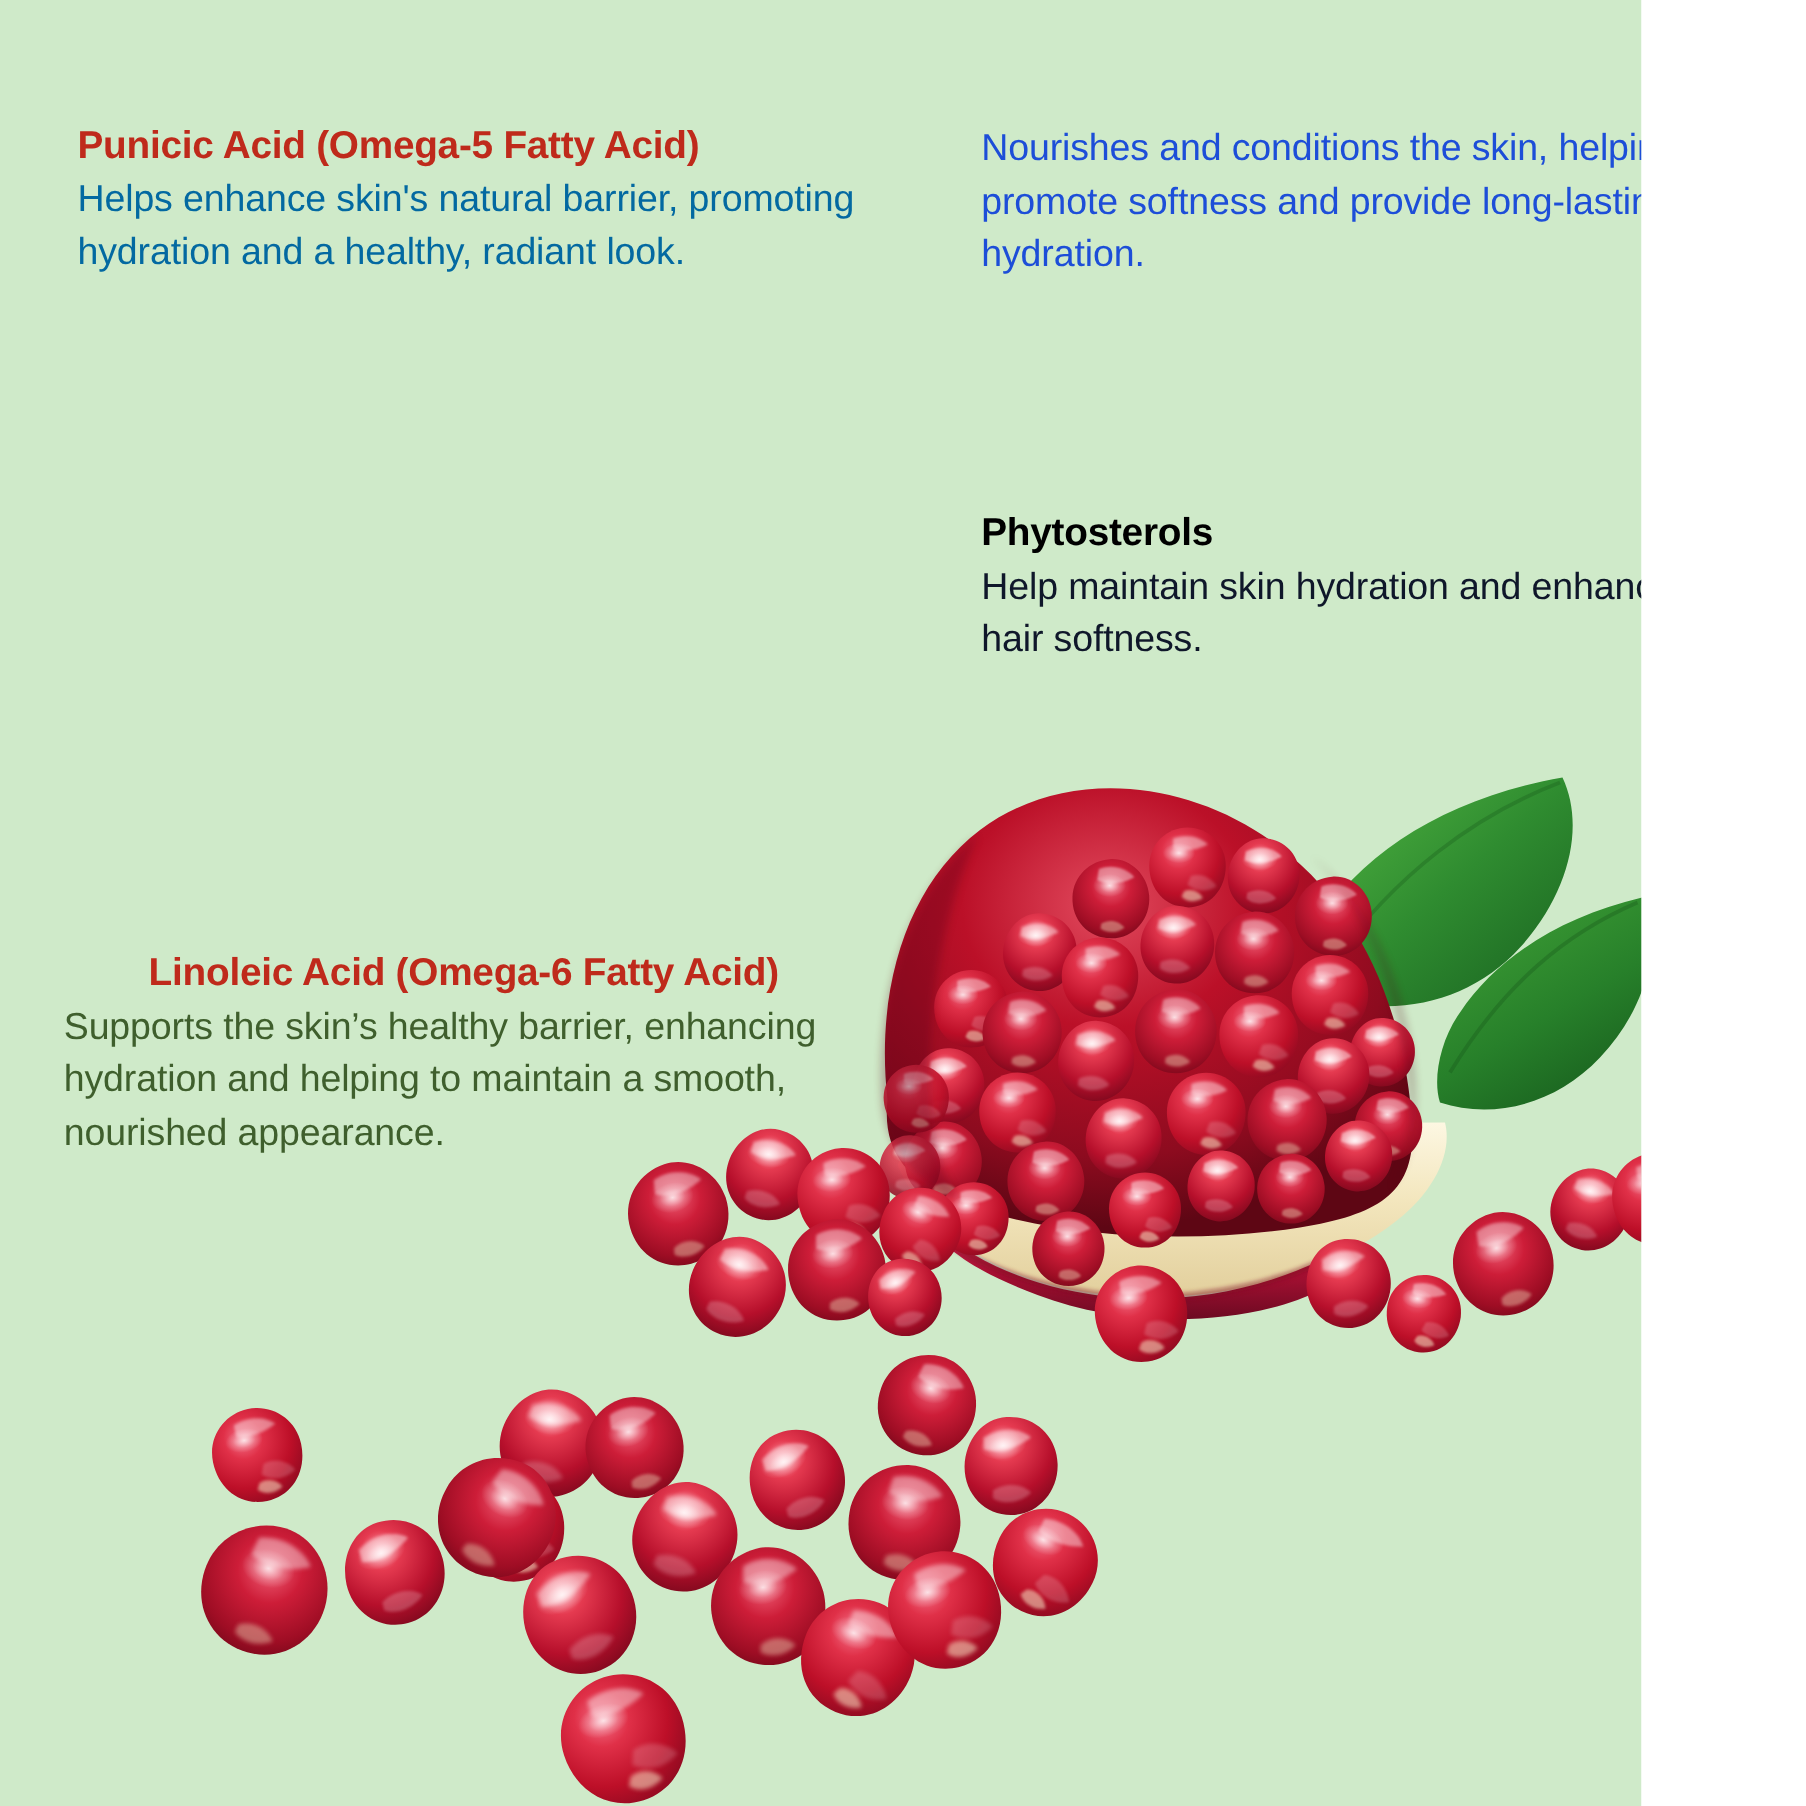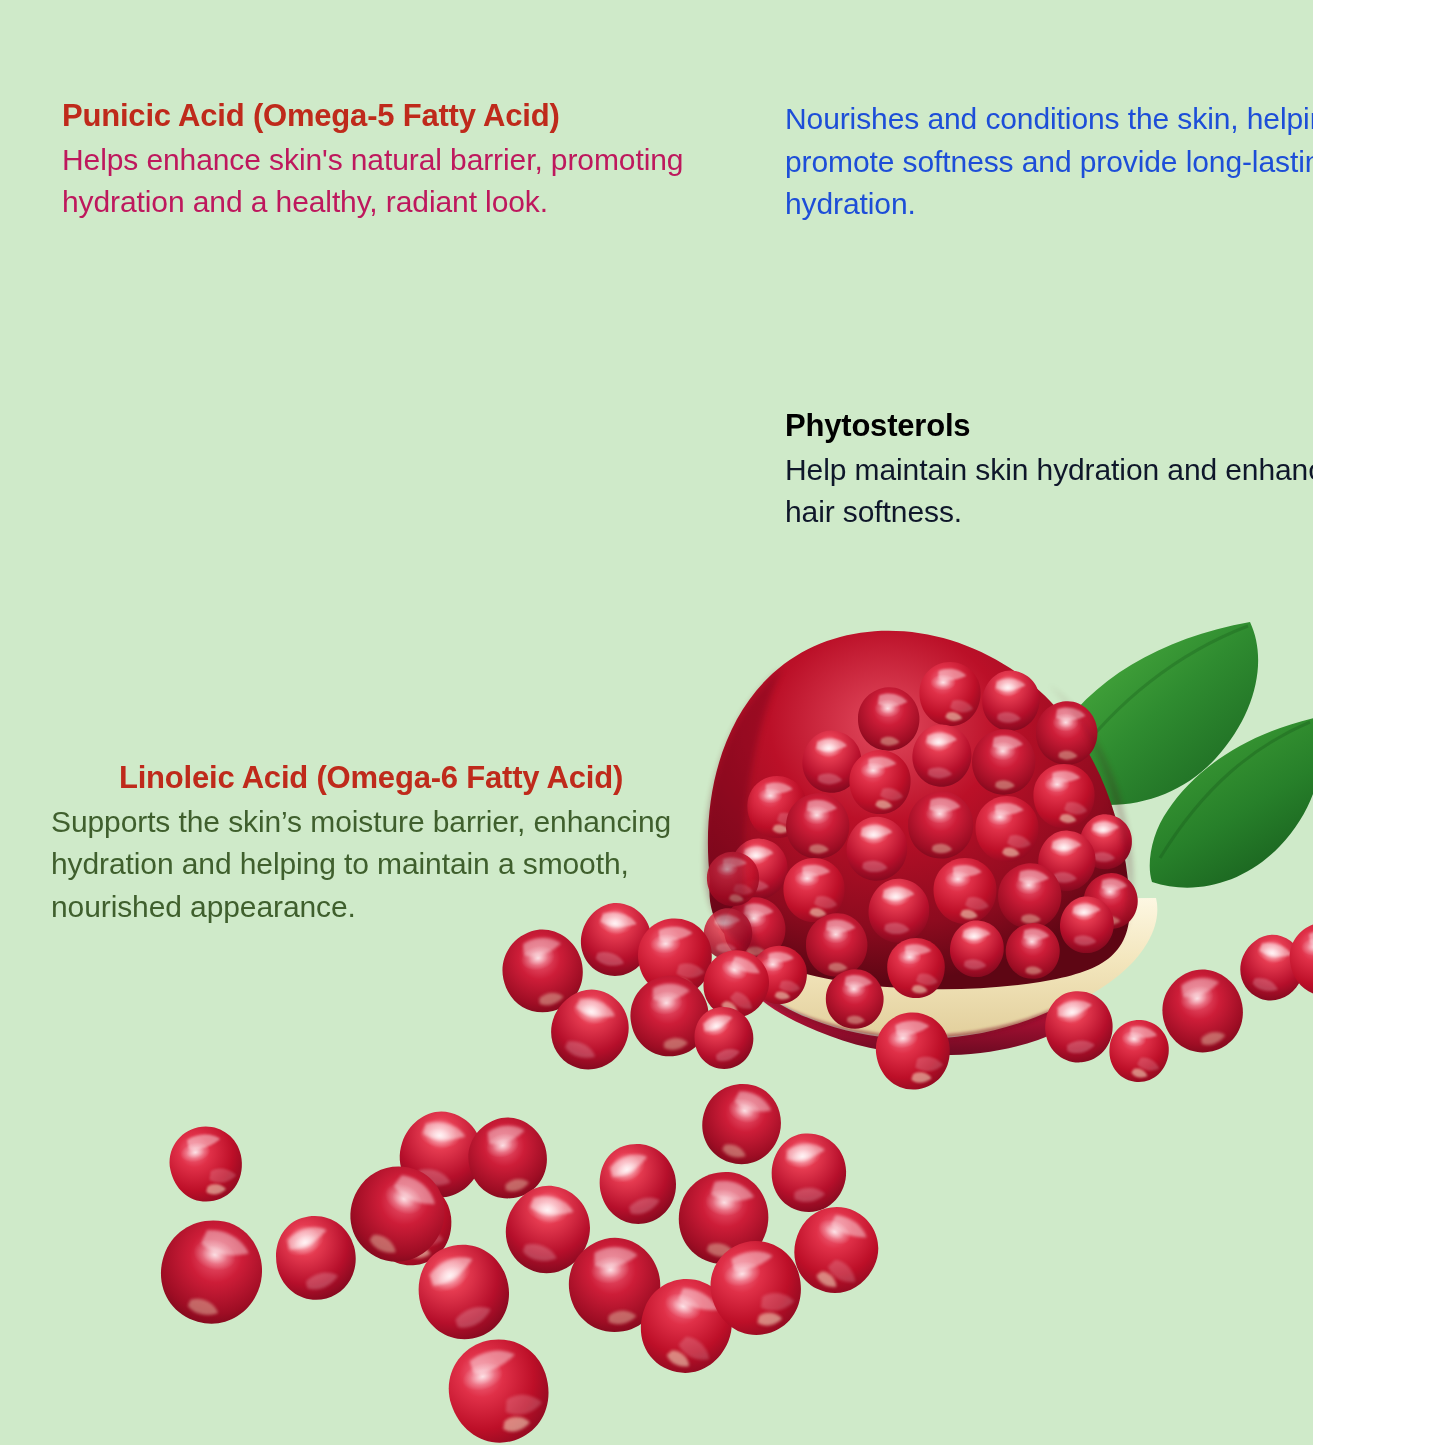--- a/index.html
+++ b/index.html
@@ -261,31 +261,31 @@
       <use href="#aril" x="706" y="1238" width="100" height="100" transform="rotate(-14 756 1288)"></use>
 
       <use href="#aril3" x="700" y="1082" width="84" height="84" transform="rotate(18 742 1124)"></use>
       <use href="#aril2" x="766" y="1130" width="86" height="86" transform="rotate(-8 809 1173)"></use>
       <use href="#aril" x="790" y="1204" width="92" height="92" transform="rotate(26 836 1250)"></use>
     </g>
   </svg>
 
   <div class="block" id="block-punicic">
     <h2 class="block-title" style="color: rgb(191, 42, 27);">Punicic Acid (Omega-5 Fatty Acid)</h2>
-    <p class="block-body" style="color: #be185d;">Helps enhance skin's natural barrier, promoting hydration and a healthy, radiant look.</p>
+    <p class="block-body" style="color: #0369a1;">Helps enhance skin's natural barrier, promoting hydration and a healthy, radiant look.</p>
   </div>
 
   <div class="block" id="block-vitamine">
     <p class="block-body" style="color: #1d4ed8;">Nourishes and conditions the skin, helping to promote softness and provide long-lasting hydration.</p>
   </div>
 
 
   <div class="block" id="block-phyto">
     <h2 class="block-title" style="color: #000000;">Phytosterols</h2>
     <p class="block-body" style="color: #0f172a;">Help maintain skin hydration and enhance hair softness.</p>
   </div>
 
   <div class="block" id="block-linoleic">
     <h2 class="block-title" style="color: rgb(191, 42, 27); text-align: center;">Linoleic Acid (Omega-6 Fatty Acid)</h2>
-    <p class="block-body" style="color: rgb(63, 95, 45);">Supports the skin’s moisture barrier, enhancing hydration and helping to maintain a smooth, nourished appearance.</p>
+    <p class="block-body" style="color: rgb(63, 95, 45);">Supports the skin’s healthy barrier, enhancing hydration and helping to maintain a smooth, nourished appearance.</p>
   </div>
 
 </div>
 
 </body></html>

